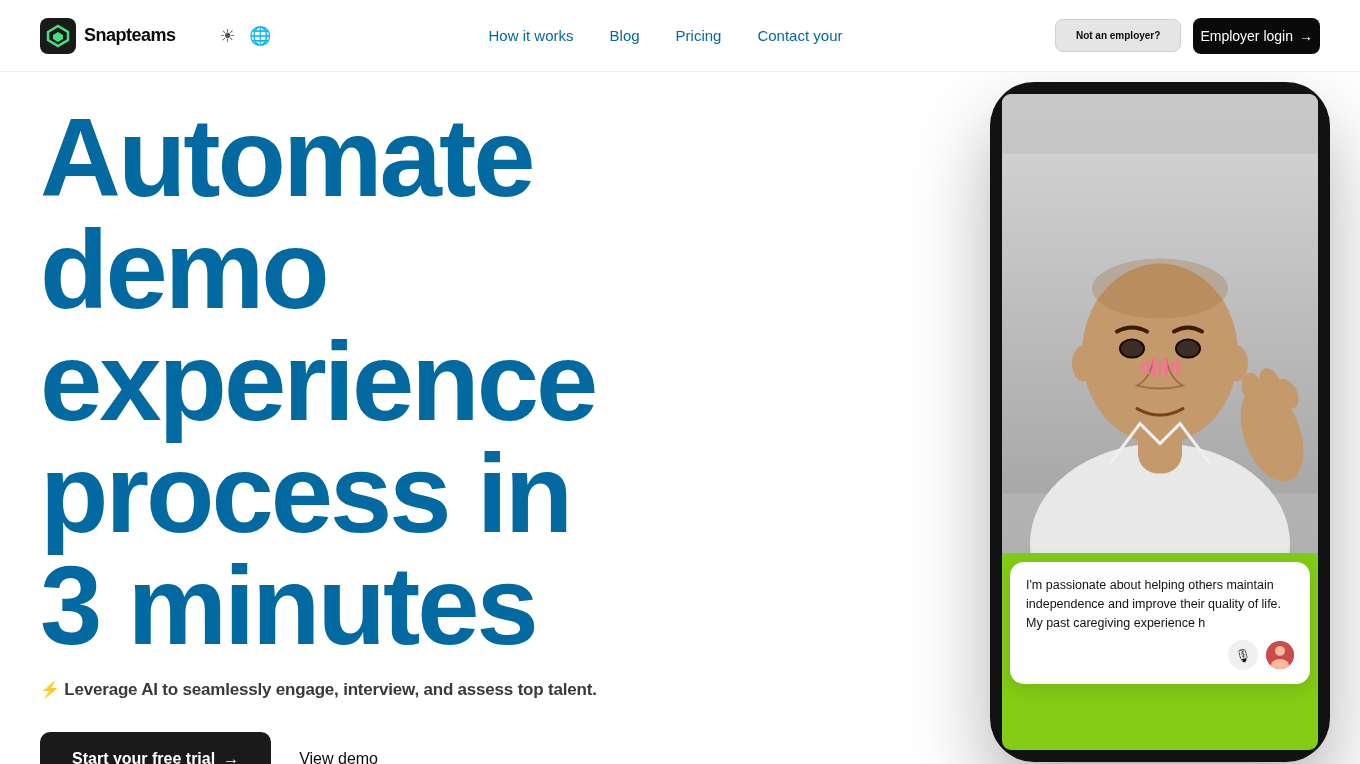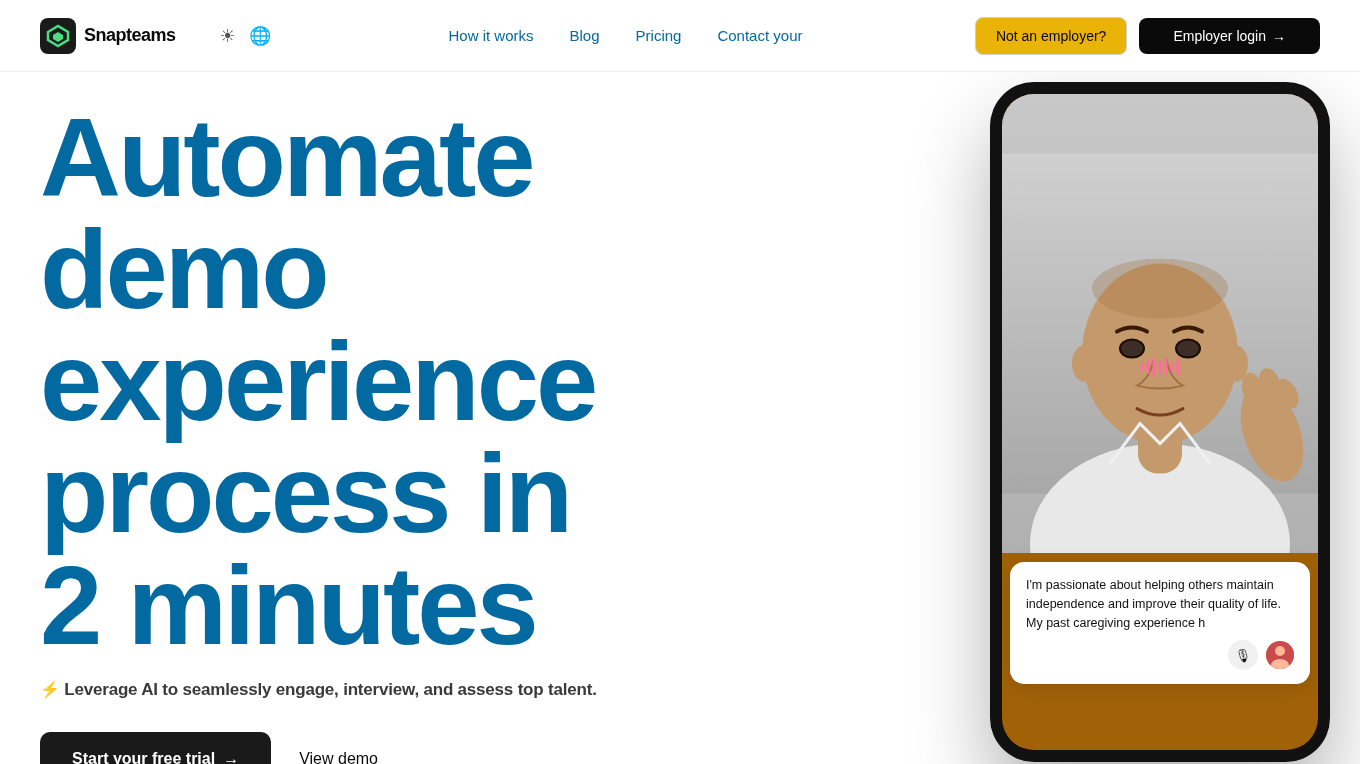--- a/index.html
+++ b/index.html
@@ -84,36 +84,36 @@
       font-weight: 500;
     }
 
     .nav-right {
       display: flex;
       align-items: center;
       gap: 12px;
     }
 
     .btn-secondary {
-      background: #eab308;
+      background: #e5e5e5;
       border: 1.5px solid #d0d0d0;
       border-radius: 8px;
       padding: 10px 20px;
-      font-size: 14px;
-      font-weight: 400;
+      font-size: 10px;
+      font-weight: 700;
       cursor: pointer;
       color: #0a0a0a;
     }
 
     .btn-primary {
       background: #0a0a0a;
       color: #fff;
       border: none;
       border-radius: 8px;
-      padding: 10px 34px;
+      padding: 10px 7px;
       font-size: 14px;
       font-weight: 500;
       cursor: pointer;
       display: flex;
       align-items: center;
       gap: 6px;
     }
 
     
     .hero {
@@ -200,22 +200,22 @@
       background: #111;
       border-radius: 44px;
       padding: 12px;
       box-shadow: 0 40px 80px rgba(0,0,0,0.3);
       position: relative;
     }
 
     .phone-screen {
       width: 100%;
       height: 100%;
-      background: #a16207;
-      border-radius: 32px;
+      background: #84cc16;
+      border-radius: 9px;
       overflow: hidden;
       position: relative;
     }
 
     
     .person-bg {
       width: 100%;
       height: 70%;
       background: linear-gradient(180deg, #c8c8c8 0%, #b0b0b0 100%);
       position: relative;
@@ -343,21 +343,21 @@
   </div>
 </nav>
 
 <section class="hero">
   <div class="hero-text">
     <h1 class="hero-headline">
       <span>Automate</span><br>
       <span>demo</span><br>
       <span>experience</span><br>
       <span>process in</span><br>
-      <span>2 minutes</span>
+      <span>3 minutes</span>
     </h1>
 
     <p class="hero-subtitle">
       <span class="spark">⚡</span>
       <span>Leverage AI to seamlessly engage, interview, and assess top talent.</span>
     </p>
 
     <div class="hero-actions">
       <a href="#" class="btn-cta">
         <span>Start your free trial</span>

